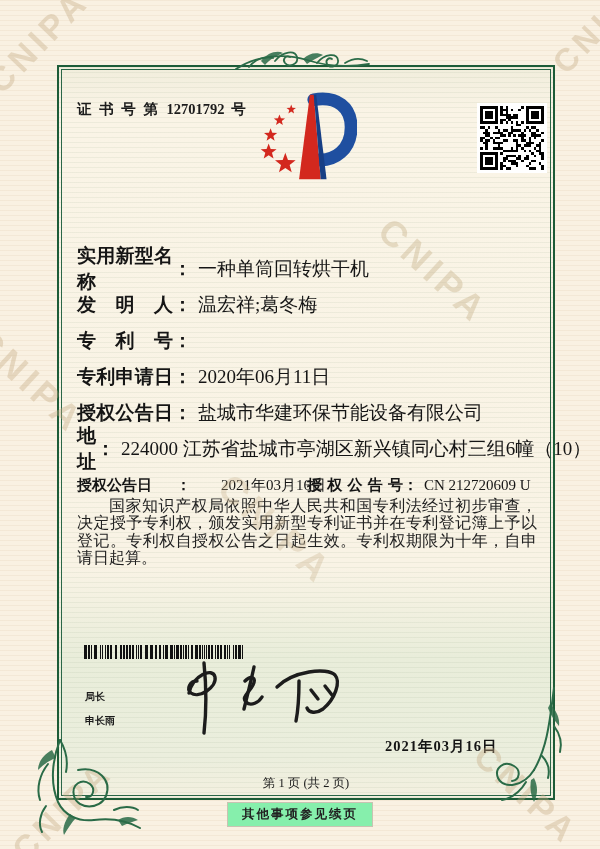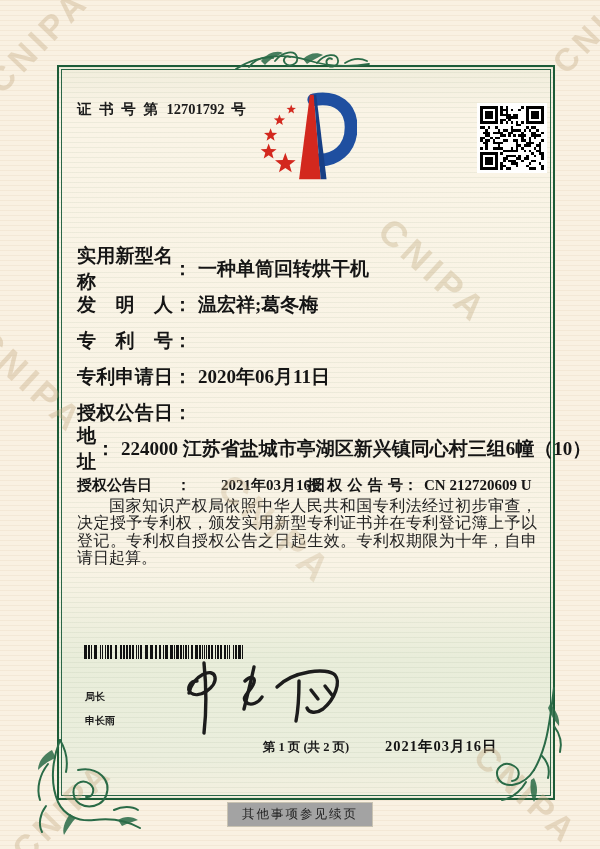--- a/index.html
+++ b/index.html
@@ -32,42 +32,42 @@
   .cert-no .pfx{letter-spacing:2px;}
   .cert-no .dg{padding:0 3px;}
   .logo{left:190px;top:24px;width:108px;height:92px;}
   .qr{left:418px;top:36px;width:70px;height:70px;background:#fff;padding:3px;box-sizing:border-box;}
   .title{left:0;right:0;top:114px;text-align:center;font-size:36px;font-weight:700;
     letter-spacing:6px;color:#0e0e0e;}
   .fields{left:18px;right:12px;top:184px;}
   .frow{height:36px;display:flex;align-items:center;font-size:19px;color:#151515;}
   .flabel{display:inline-block;width:96px;font-weight:700;text-align:justify;text-align-last:justify;}
   .fcolon{font-weight:700;margin-right:6px;}
-  .fvalue{font-weight:700;white-space:nowrap;}
+  .fvalue{font-weight:400;white-space:nowrap;}
   .grant{left:18px;right:10px;top:400px;display:flex;height:36px;align-items:center;
     font-size:15px;color:#151515;}
   .gpair{display:flex;align-items:center;white-space:nowrap;}
   .gpair1{width:216px;flex:none;margin-right:14px;gap:24px;}
   .paras{left:18px;right:16px;top:430px;font-size:16px;line-height:17.4px;
     text-align:justify;color:#222;}
   .paras p{margin:0;text-indent:2em;}
   .barcode{left:25px;top:578px;width:162px;height:14px;}
   .signer{left:26px;top:618px;font-family:"Liberation Sans","DejaVu Sans",sans-serif;
     font-size:10px;font-weight:700;color:#1a1a1a;line-height:24px;}
   .signature{left:100px;top:590px;width:200px;height:82px;}
   .issue-date{left:326px;top:670px;font-size:14.5px;font-weight:600;color:#151515;letter-spacing:1px;}
-  .page-info{left:0;right:0;top:672px;text-align:center;font-size:12.5px;color:#1a1a1a;font-weight:bold;}
+  .page-info{left:0;right:0;top:708px;text-align:center;font-size:12.5px;color:#1a1a1a;}
   
   .orn{position:absolute;z-index:5;color:#2a6b47;pointer-events:none;}
   .orn-top{left:233px;top:45px;width:138px;height:38px;}
   .orn-bl{left:26px;top:736px;width:118px;height:100px;}
   .orn-br{left:490px;top:686px;width:80px;height:122px;}
   .footer-note{position:absolute;z-index:6;left:50%;transform:translateX(-50%);top:802px;
-    background:#a3a3a3;border:1px solid #c9c3b2;padding:3px 14px;font-size:12.5px;
-    color:#222;letter-spacing:2px;white-space:nowrap;}
+    background:#86efac;border:1px solid #c9c3b2;padding:3px 14px;font-size:12.5px;
+    color:#222;letter-spacing:2px;white-space:nowrap;font-weight:bold;}
 </style>
 </head>
 <body>
 
 <div class="page">
 
   <div class="wm wm1">CNIPA</div>
   <div class="wm wm2">CNIPA</div>
   <div class="wm wm3">CNIPA</div>
   <div class="wm wm4">CNIPA</div>
@@ -307,20 +307,21 @@
           <span class="fcolon">：</span>
       </div>
       <div class="frow">
         <span class="flabel">专利申请日</span>
           <span class="fcolon">：</span>
           <span class="fvalue">2020年06月11日</span>
       </div>
       <div class="frow">
         <span class="flabel">授权公告日</span>
           <span class="fcolon">：</span>
+          <span class="fvalue">盐城市华建环保节能设备有限公司</span>
       </div>
       <div class="frow">
         <span class="flabel">地址</span>
           <span class="fcolon">：</span>
           <span class="fvalue">224000 江苏省盐城市亭湖区新兴镇同心村三组6幢（10）</span>
       </div>
     </div>
 
     <div class="grant">
       <div class="gpair gpair1">

